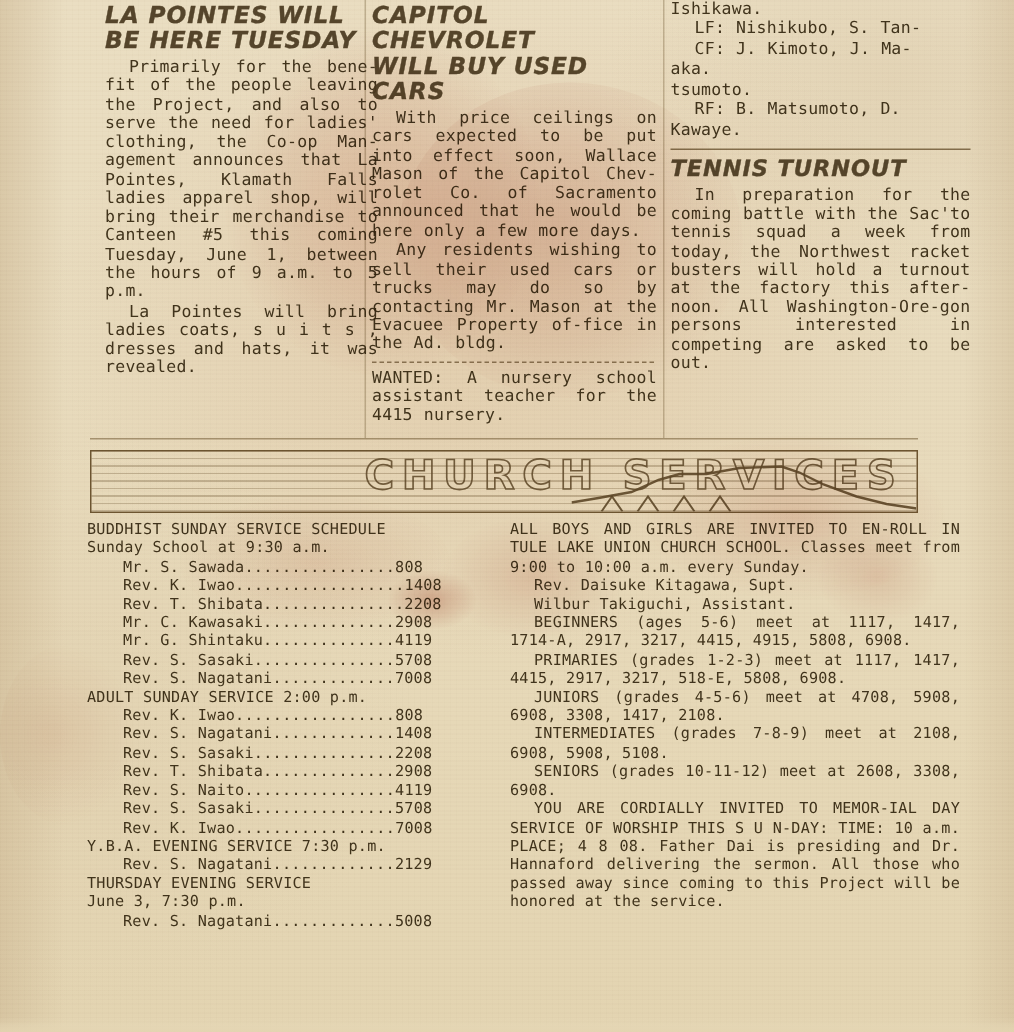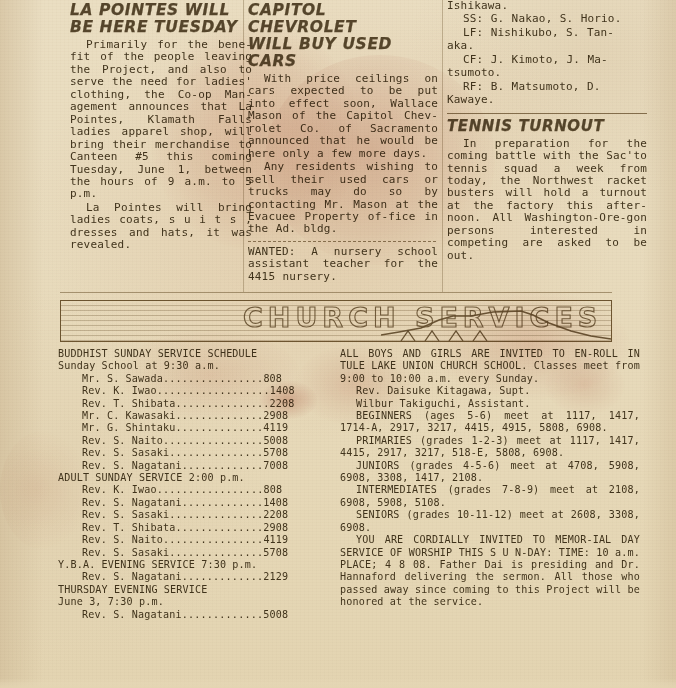--- a/index.html
+++ b/index.html
@@ -152,24 +152,23 @@
       <p class="body ind">With price ceilings on cars expected to be put into effect soon, Wallace Mason of the Capitol Chev-rolet Co. of Sacramento announced that he would be here only a few more days.</p>
       <p class="body ind">Any residents wishing to sell their used cars or trucks may do so by contacting Mr. Mason at the Evacuee Property of-fice in the Ad. bldg.</p>
       <div class="rule-dash"></div>
 
       <p class="body">WANTED: A nursery school assistant teacher for the 4415 nursery.</p>
     </div>
 
     <div class="col colC">
       <div>
         <p class="body" style="white-space:pre-line;">Ishikawa.</p>
-        <p class="body" style="text-indent:16px;">SS: G. Nakao, S. Horio.</p>
         <p class="body" style="text-indent:16px;">LF: Nishikubo, S. Tan-</p>
+        <p class="body" style="text-indent:16px;">CF: J. Kimoto, J. Ma-</p>
         <p class="body">aka.</p>
-        <p class="body" style="text-indent:16px;">CF: J. Kimoto, J. Ma-</p>
         <p class="body">tsumoto.</p>
         <p class="body" style="text-indent:16px;">RF: B. Matsumoto, D.</p>
         <p class="body">Kawaye.</p>
       </div>
       <div class="rule-solid"></div>
       <div class="hl hlC">TENNIS TURNOUT</div>
       <p class="body ind">In preparation for the coming battle with the Sac'to tennis squad a week from today, the Northwest racket busters will hold a turnout at the factory this after-noon. All Washington-Ore-gon persons interested in competing are asked to be out.</p>
     </div>
   </div>
 
@@ -191,32 +190,32 @@
 
     <div class="ch chL">
 
       <div class="hdg">BUDDHIST SUNDAY SERVICE SCHEDULE</div>
       <div class="ln">Sunday School at 9:30 a.m.</div>
       <div class="entry"><span>Mr. S. Sawada</span><span class="leader">................</span><span>808</span></div>
       <div class="entry"><span>Rev. K. Iwao</span><span class="leader">..................</span><span>1408</span></div>
       <div class="entry"><span>Rev. T. Shibata</span><span class="leader">...............</span><span>2208</span></div>
       <div class="entry"><span>Mr. C. Kawasaki</span><span class="leader">..............</span><span>2908</span></div>
       <div class="entry"><span>Mr. G. Shintaku</span><span class="leader">..............</span><span>4119</span></div>
-      <div class="entry"><span>Rev. S. Naito</span><span class="leader">................</span><span>5008</span></div>
       <div class="entry"><span>Rev. S. Sasaki</span><span class="leader">...............</span><span>5708</span></div>
       <div class="entry"><span>Rev. S. Nagatani</span><span class="leader">.............</span><span>7008</span></div>
 
       <div class="hdg">ADULT SUNDAY SERVICE 2:00 p.m.</div>
       <div class="entry"><span>Rev. K. Iwao</span><span class="leader">.................</span><span>808</span></div>
       <div class="entry"><span>Rev. S. Nagatani</span><span class="leader">.............</span><span>1408</span></div>
       <div class="entry"><span>Rev. S. Sasaki</span><span class="leader">...............</span><span>2208</span></div>
       <div class="entry"><span>Rev. T. Shibata</span><span class="leader">..............</span><span>2908</span></div>
       <div class="entry"><span>Rev. S. Naito</span><span class="leader">................</span><span>4119</span></div>
 
       <div class="entry"><span>Rev. S. Sasaki</span><span class="leader">...............</span><span>5708</span></div>
+      <div class="entry"><span>Rev. K. Iwao</span><span class="leader">.................</span><span>7008</span></div>
 
       <div class="hdg">Y.B.A. EVENING SERVICE 7:30 p.m.</div>
       <div class="entry"><span>Rev. S. Nagatani</span><span class="leader">.............</span><span>2129</span></div>
 
       <div class="hdg">THURSDAY EVENING SERVICE</div>
       <div class="ln">June 3, 7:30 p.m.</div>
       <div class="entry"><span>Rev. S. Nagatani</span><span class="leader">.............</span><span>5008</span></div>
     </div>
 
     <div class="ch chR">

